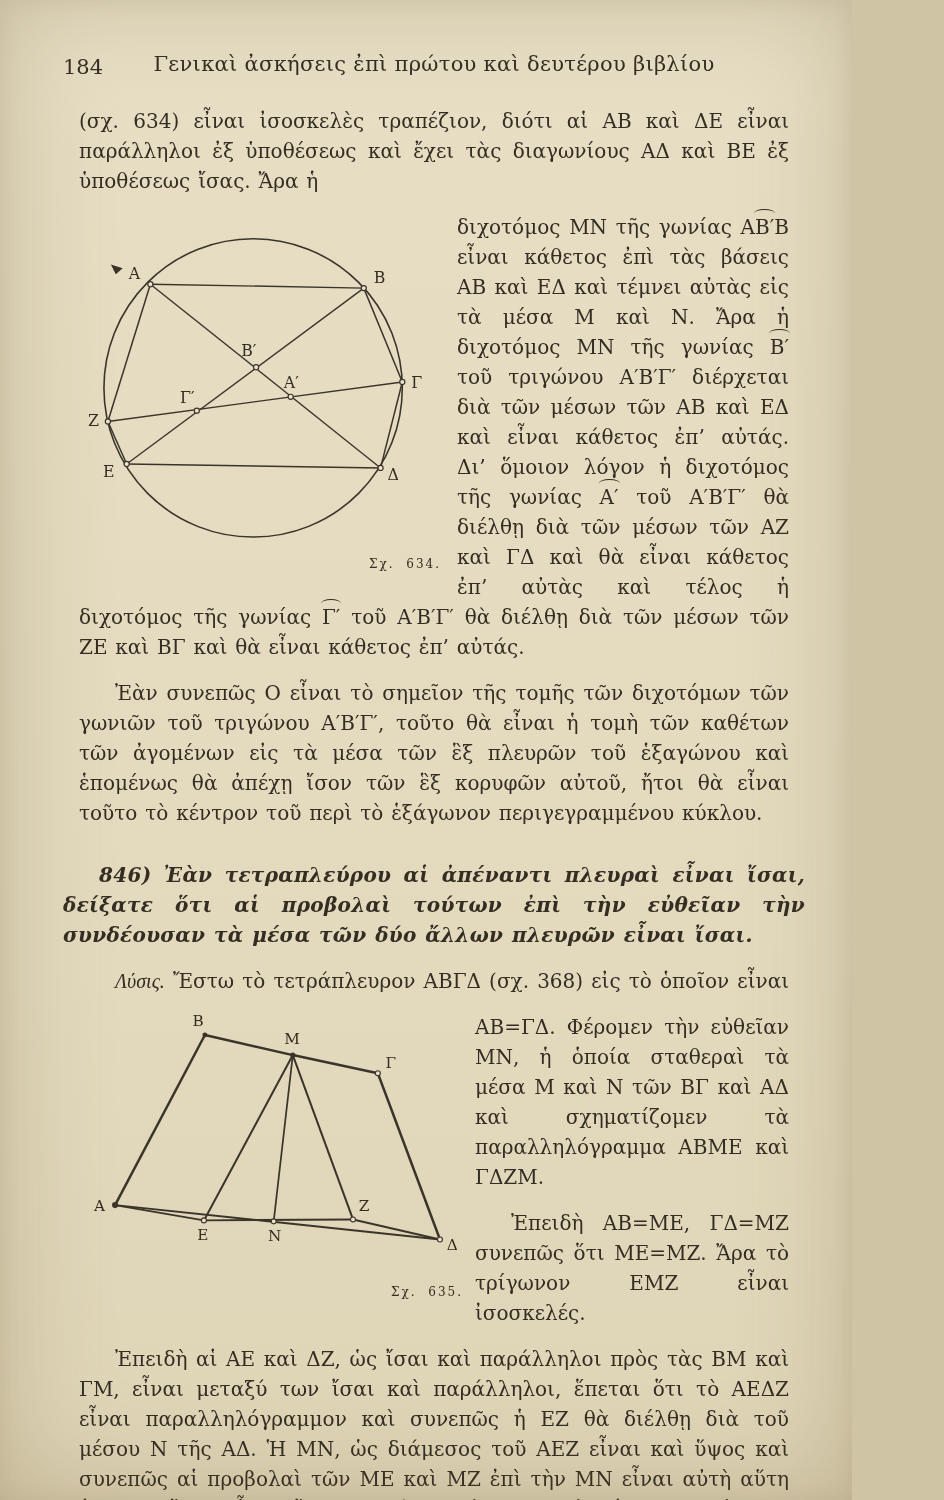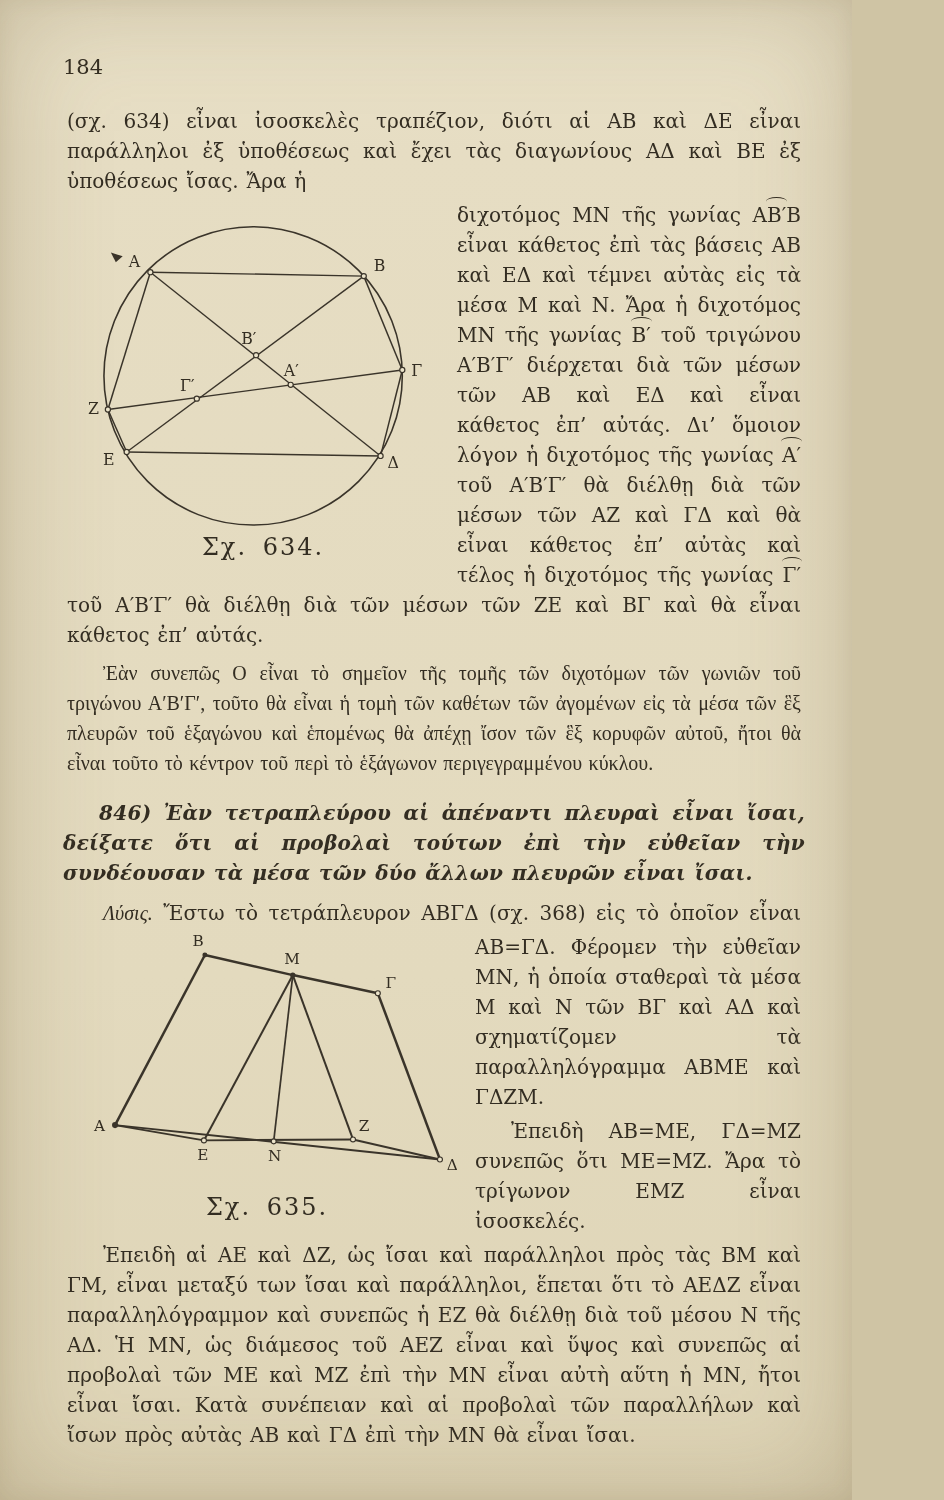--- a/index.html
+++ b/index.html
@@ -10,49 +10,50 @@
     font-family:"DejaVu Serif", serif;
     color:#332d22;
   }
   .page::after{
     content:"";position:absolute;inset:0;pointer-events:none;
     box-shadow:inset 0 0 110px rgba(115,95,55,.30), inset 0 0 20px rgba(115,95,55,.10);
   }
   .header{position:relative;height:36px;margin-bottom:18px;}
   .pagenum{position:absolute;left:0;top:3px;font-size:21px;}
   .rtitle{text-align:center;font-size:21px;letter-spacing:.3px;}
-  p{margin:4px;text-align:justify;font-size:20px;line-height:30px;word-spacing:1.5px;}
+  p{margin:16px;text-align:justify;font-size:20px;line-height:30px;word-spacing:1.5px;}
   .ind{text-indent:36px;}
-  .gt{margin-top:8px;font-family:Liberation Serif, serif;}
+  .gt{margin-top:8px;}
   .prob{font-style:italic;font-weight:bold;text-indent:36px;letter-spacing:.3px;margin:16px 0 10px;}
   .jlast{text-align-last:justify;}
   .it{font-style:italic;font-family:Liberation Serif, serif;}
   .hat{position:relative;}
   .hat::before{
     content:"";position:absolute;left:-1px;right:-1px;top:-0.30em;height:0.40em;
     border-top:1.6px solid #332d22;border-radius:50% 50% 0 0;
   }
   .fig{float:left;}
   .fig634{width:356px;margin:4px 16px 4px 22px;}
   .fig635{width:392px;margin:2px 12px 18px 8px;}
-  .figcap{text-align:center;font-size:24px;margin-top:1px;letter-spacing:2px;word-spacing:6px;}
+  .figcap{text-align:right;font-size:12px;margin-top:13px;letter-spacing:2px;word-spacing:6px;}
   svg{display:block;}
   .flow::after{content:"";display:block;clear:both;}
   .s-line{stroke:#3a342a;fill:none;}
   .s-dot{stroke:#3a342a;stroke-width:1.2;fill:#ece4cb;}
   .s-dotf{fill:#3a342a;stroke:none;}
   .s-lbl{font-family:"DejaVu Serif",serif;font-size:16px;fill:#332d22;}
 </style>
 </head>
 <body>
 
 <div class="page">
 
   <div class="header">
     <span class="pagenum">184</span>
+    <div class="rtitle">Γενικαὶ ἀσκήσεις ἐπὶ πρώτου καὶ δευτέρου βιβλίου</div>
   </div>
 
   <p>(σχ. 634) εἶναι ἰσοσκελὲς τραπέζιον, διότι αἱ ΑΒ καὶ ΔΕ εἶναι παράλληλοι ἐξ ὑποθέσεως καὶ ἔχει τὰς διαγωνίους ΑΔ καὶ ΒΕ ἐξ ὑποθέσεως ἴσας. Ἄρα ἡ</p>
 
   <div class="flow">
     <div class="fig fig634">
       <svg width="356" height="328" viewBox="0 0 360 332">
         <circle class="s-line" cx="170" cy="174" r="151" stroke-width="1.6"></circle>
         <g class="s-line" stroke-width="1.5">
           <line x1="66" y1="69" x2="282" y2="73"></line>

